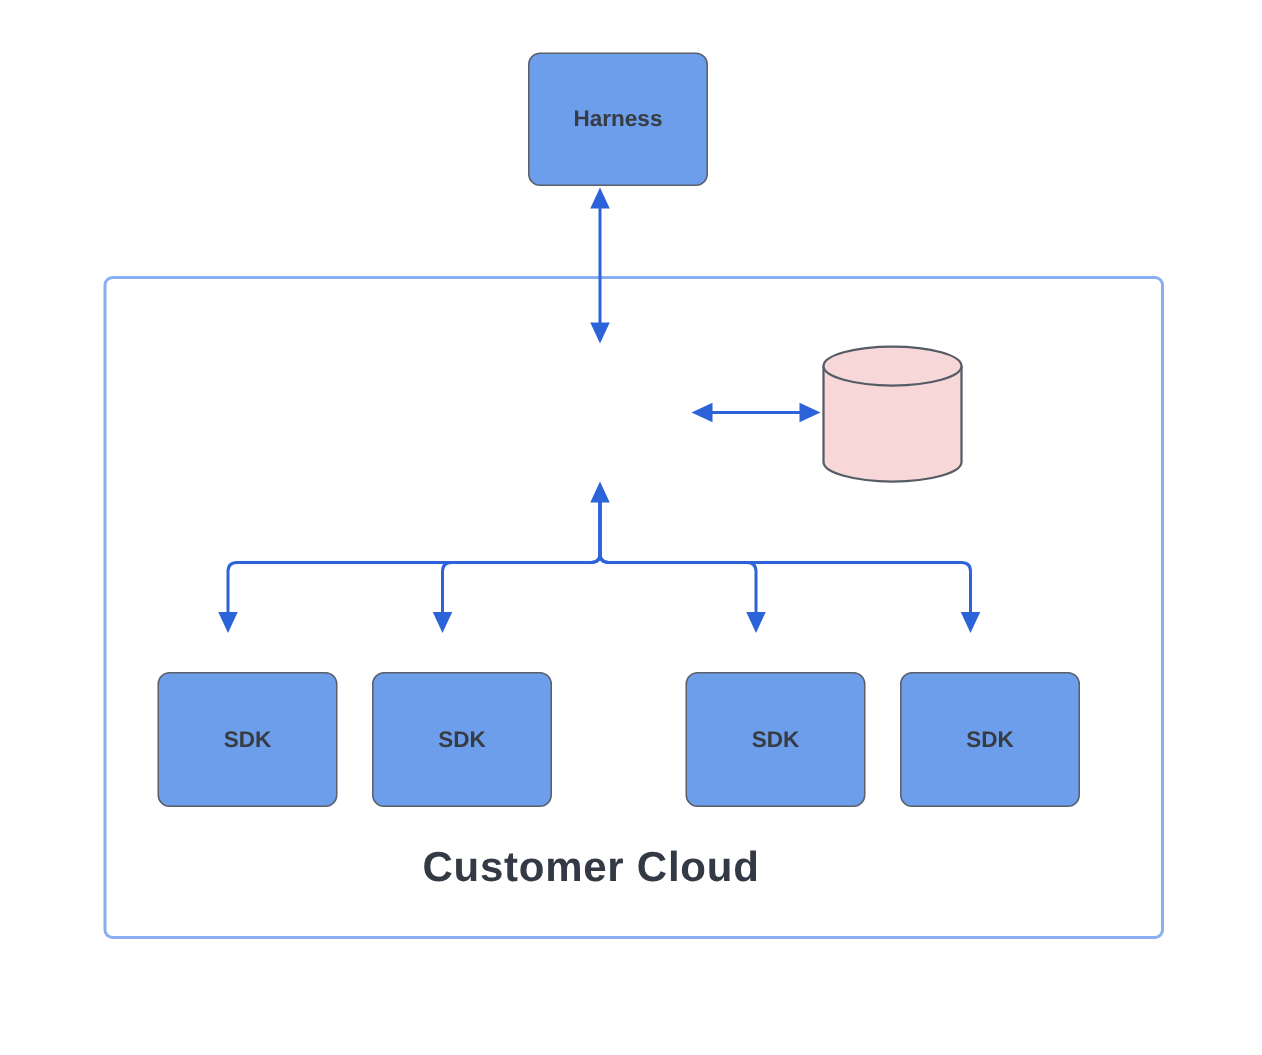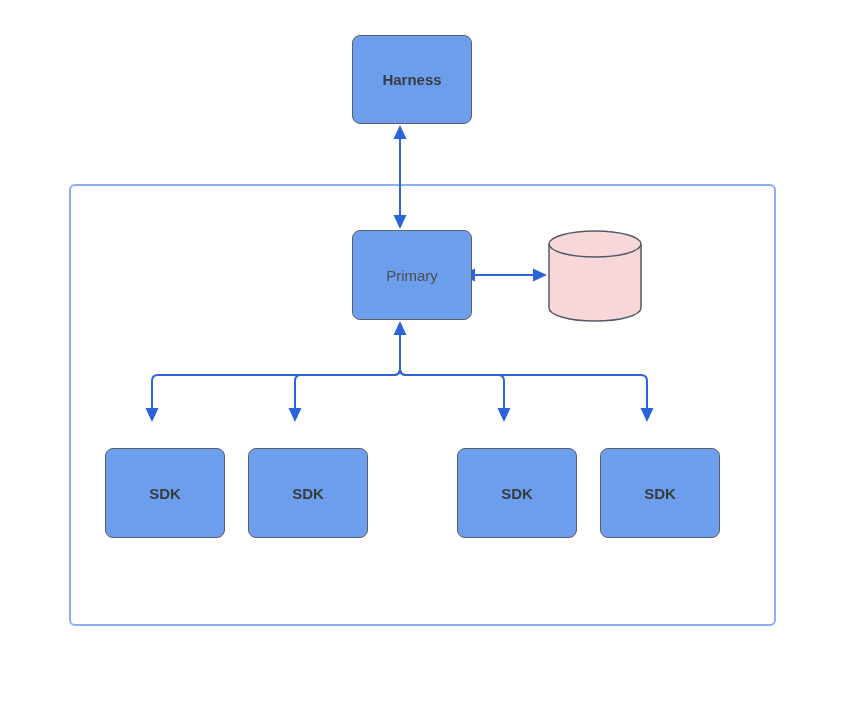--- a/index.html
+++ b/index.html
@@ -122,32 +122,30 @@
     <g>
       <path class="cyl-shape" d="M549,244 L549,308 A46,13 0 0 0 641,308 L641,244"></path>
       <ellipse class="cyl-shape" cx="595" cy="244" rx="46" ry="13"></ellipse>
     </g>
   </svg>
 
   <div class="node bold node-harness">
     <span>Harness</span>
   </div>
 
-  <div class="node node-primary">
-    <span>Primary</span>
-  </div>
 
 
   <div class="node bold node-sdk node-sdk-1">
     <span>SDK</span>
   </div>
   <div class="node bold node-sdk node-sdk-2">
     <span>SDK</span>
   </div>
   <div class="node bold node-sdk node-sdk-3">
     <span>SDK</span>
   </div>
   <div class="node bold node-sdk node-sdk-4">
     <span>SDK</span>
   </div>
 
+  <div class="cloud-title">Customer Cloud</div>
 
 </div>
 
 </body></html>

